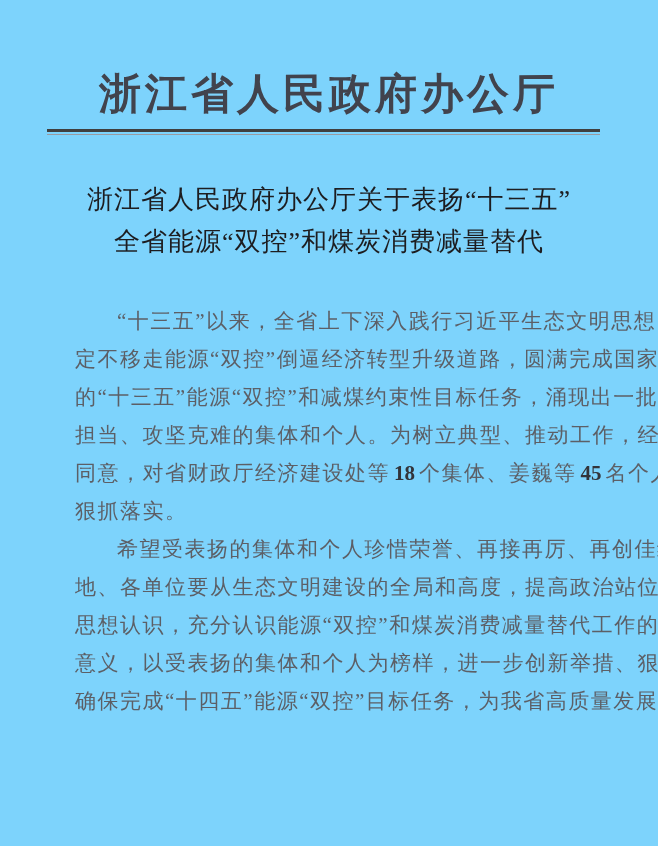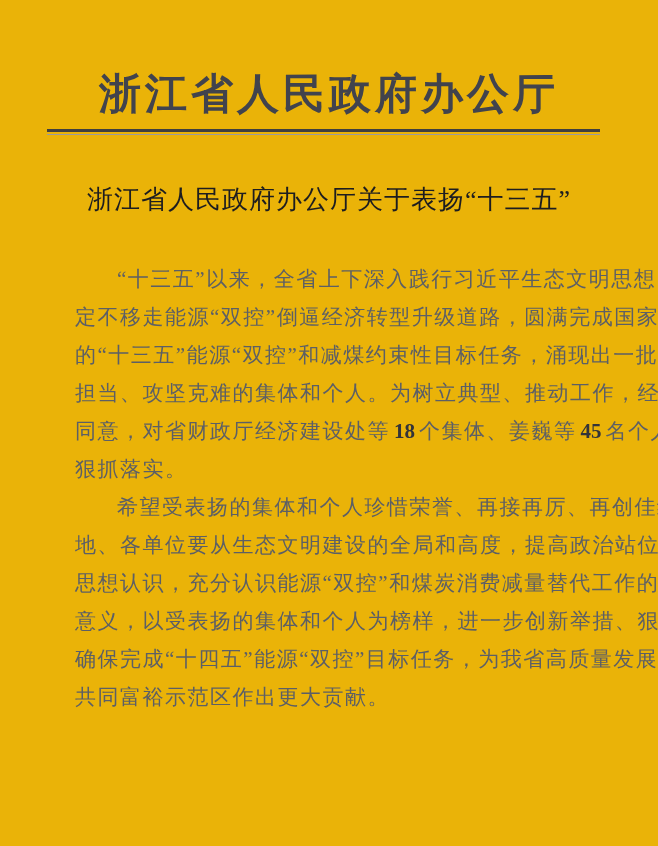--- a/index.html
+++ b/index.html
@@ -4,21 +4,21 @@
 <style>
   html, body {
     margin: 0;
     padding: 0;
     background: #ffffff;
   }
   .page {
     position: relative;
     width: 658px;
     height: 846px;
-    background: #eab308;
+    background: #7dd3fc;
     overflow: hidden;
     font-family: "Liberation Serif", "DejaVu Serif", serif;
   }
   .office-name {
     margin-top: 70px;
     text-align: center;
     font-size: 42px;
     font-weight: 700;
     letter-spacing: 4px;
     line-height: 1.15;
@@ -76,30 +76,30 @@
 <body>
 
 <div class="page">
 
   <div class="office-name">浙江省人民政府办公厅</div>
 
   <div class="header-divider"></div>
 
   <div class="doc-title">
       <div class="title-line">浙江省人民政府办公厅关于表扬“十三五”</div>
+      <div class="title-line">全省能源“双控”和煤炭消费减量替代</div>
     </div>
 
   <div class="doc-body">
       <div class="body-line indent fill">“十三五”以来，全省上下深入践行习近平生态文明思想，坚</div>
       <div class="body-line fill">定不移走能源“双控”倒逼经济转型升级道路，圆满完成国家下达</div>
       <div class="body-line fill">的“十三五”能源“双控”和减煤约束性目标任务，涌现出一批勇于</div>
       <div class="body-line fill">担当、攻坚克难的集体和个人。为树立典型、推动工作，经省政府</div>
       <div class="body-line fill">同意，对省财政厅经济建设处等<span class="num">18</span>个集体、姜巍等<span class="num">45</span>名个人予以</div>
       <div class="body-line">狠抓落实。</div>
       <div class="body-line indent fill">希望受表扬的集体和个人珍惜荣誉、再接再厉、再创佳绩。各</div>
       <div class="body-line fill">地、各单位要从生态文明建设的全局和高度，提高政治站位、深化</div>
       <div class="body-line fill">思想认识，充分认识能源“双控”和煤炭消费减量替代工作的重要</div>
       <div class="body-line fill">意义，以受表扬的集体和个人为榜样，进一步创新举措、狠抓落实，</div>
       <div class="body-line fill">确保完成“十四五”能源“双控”目标任务，为我省高质量发展建设</div>
-      <div class="body-line">共同富裕示范区作出更大贡献。</div>
     </div>
 
 </div>
 
 </body></html>

